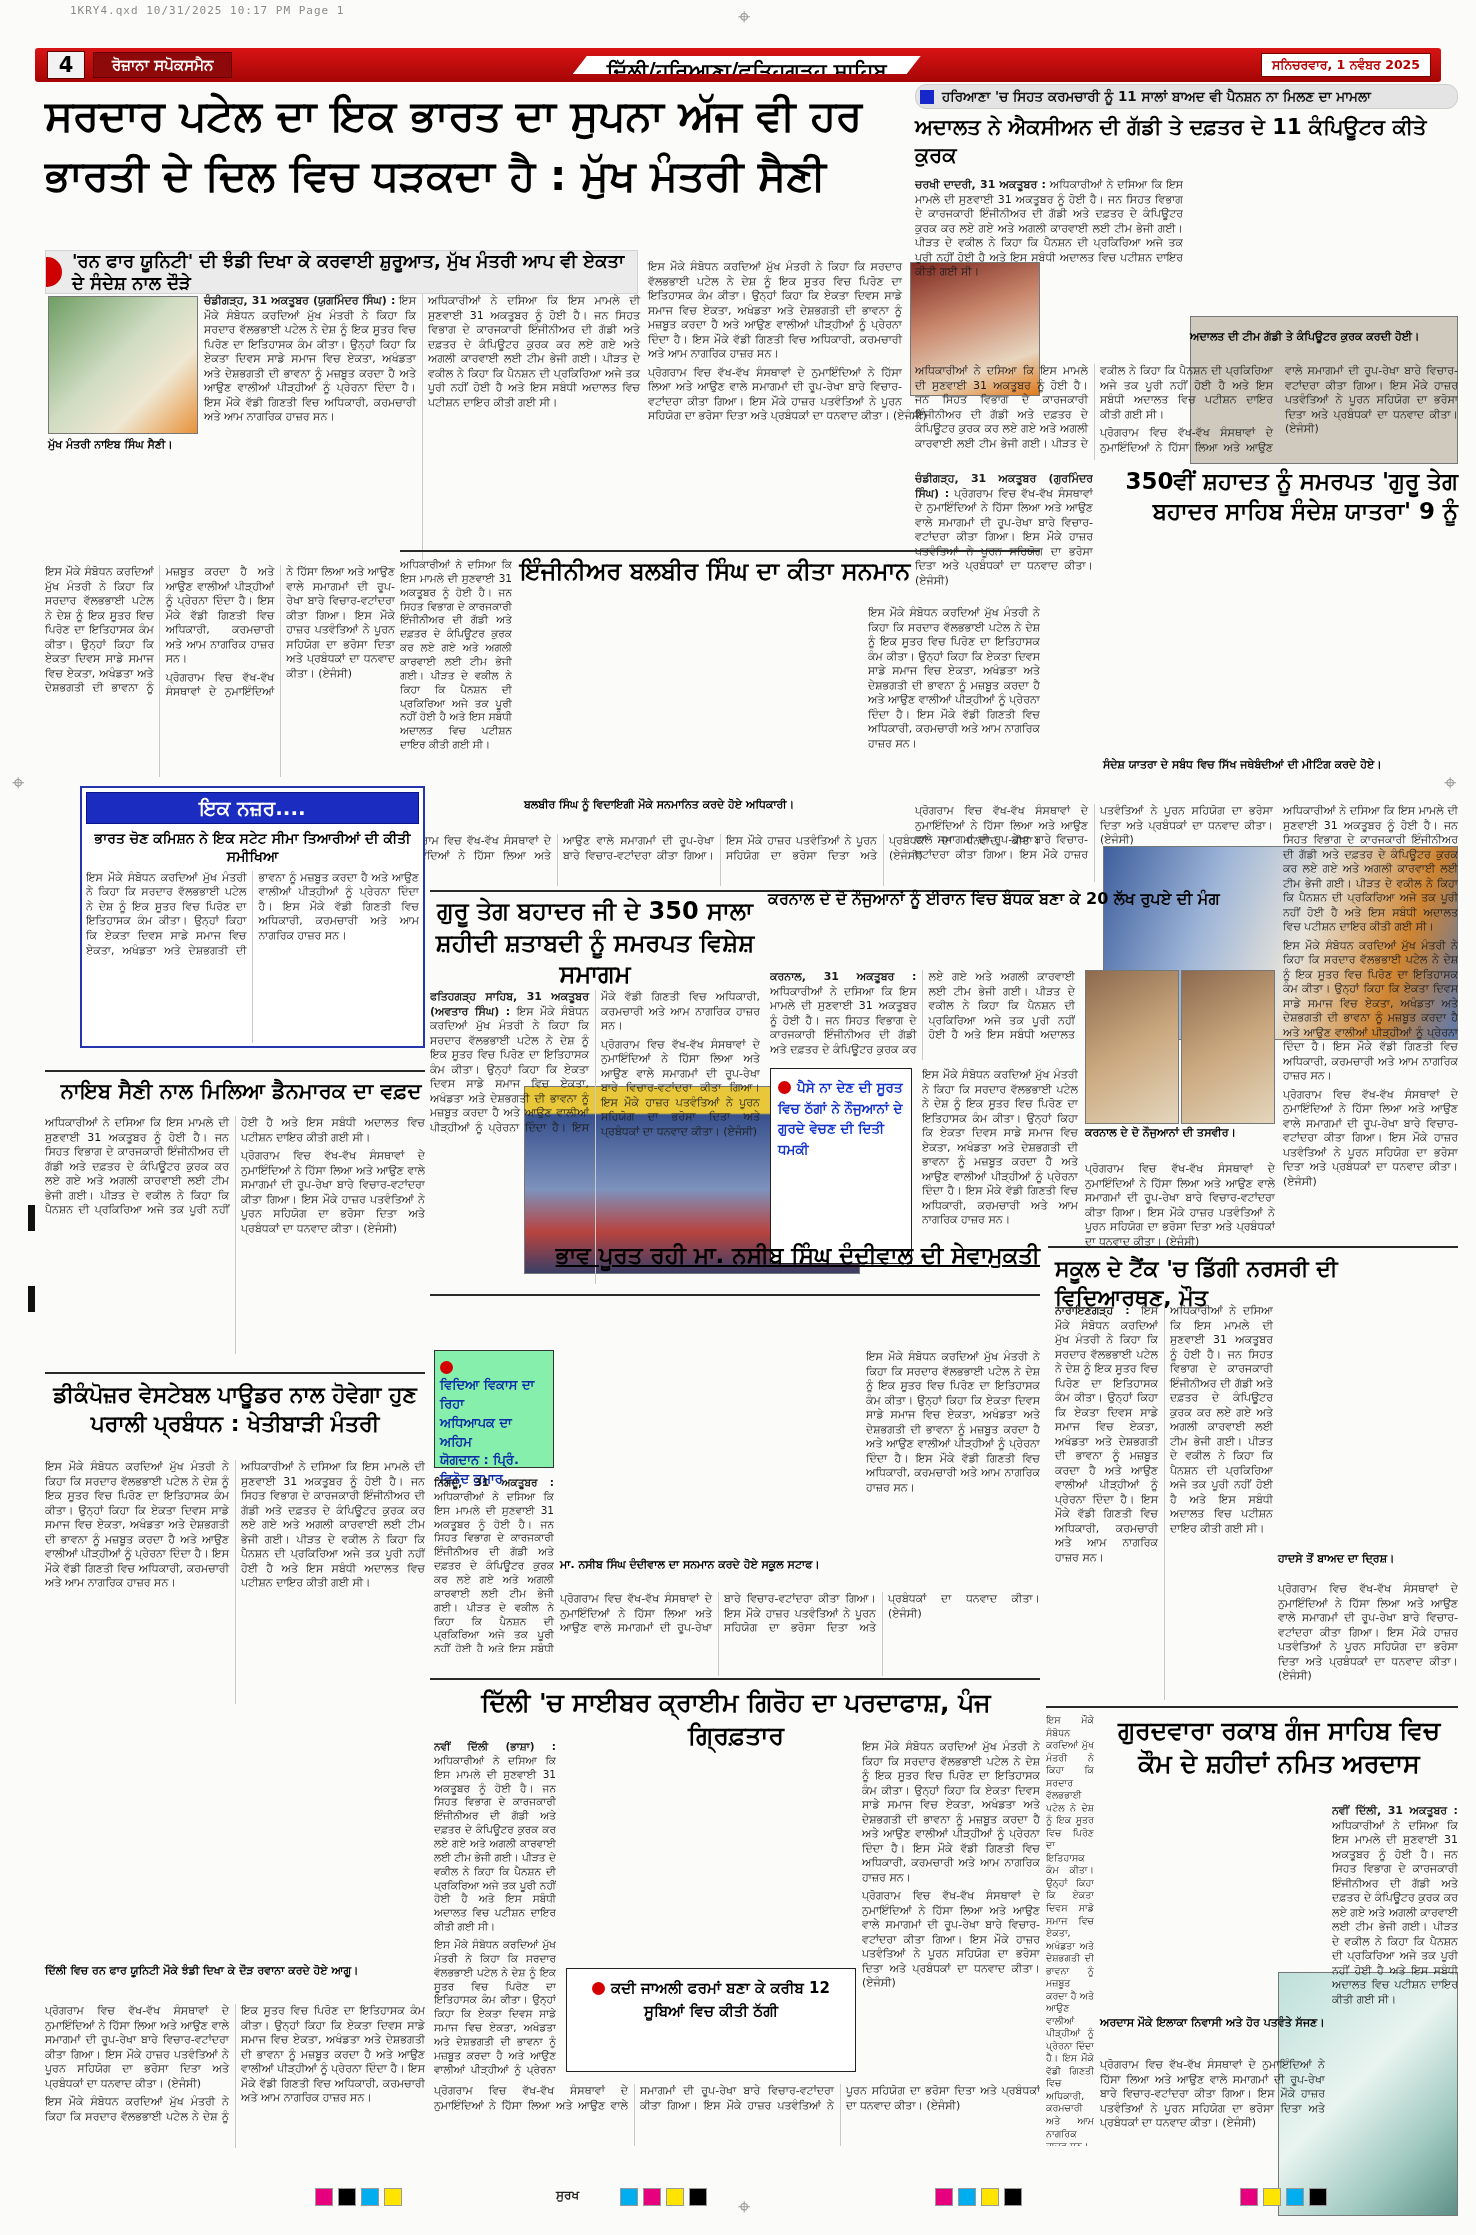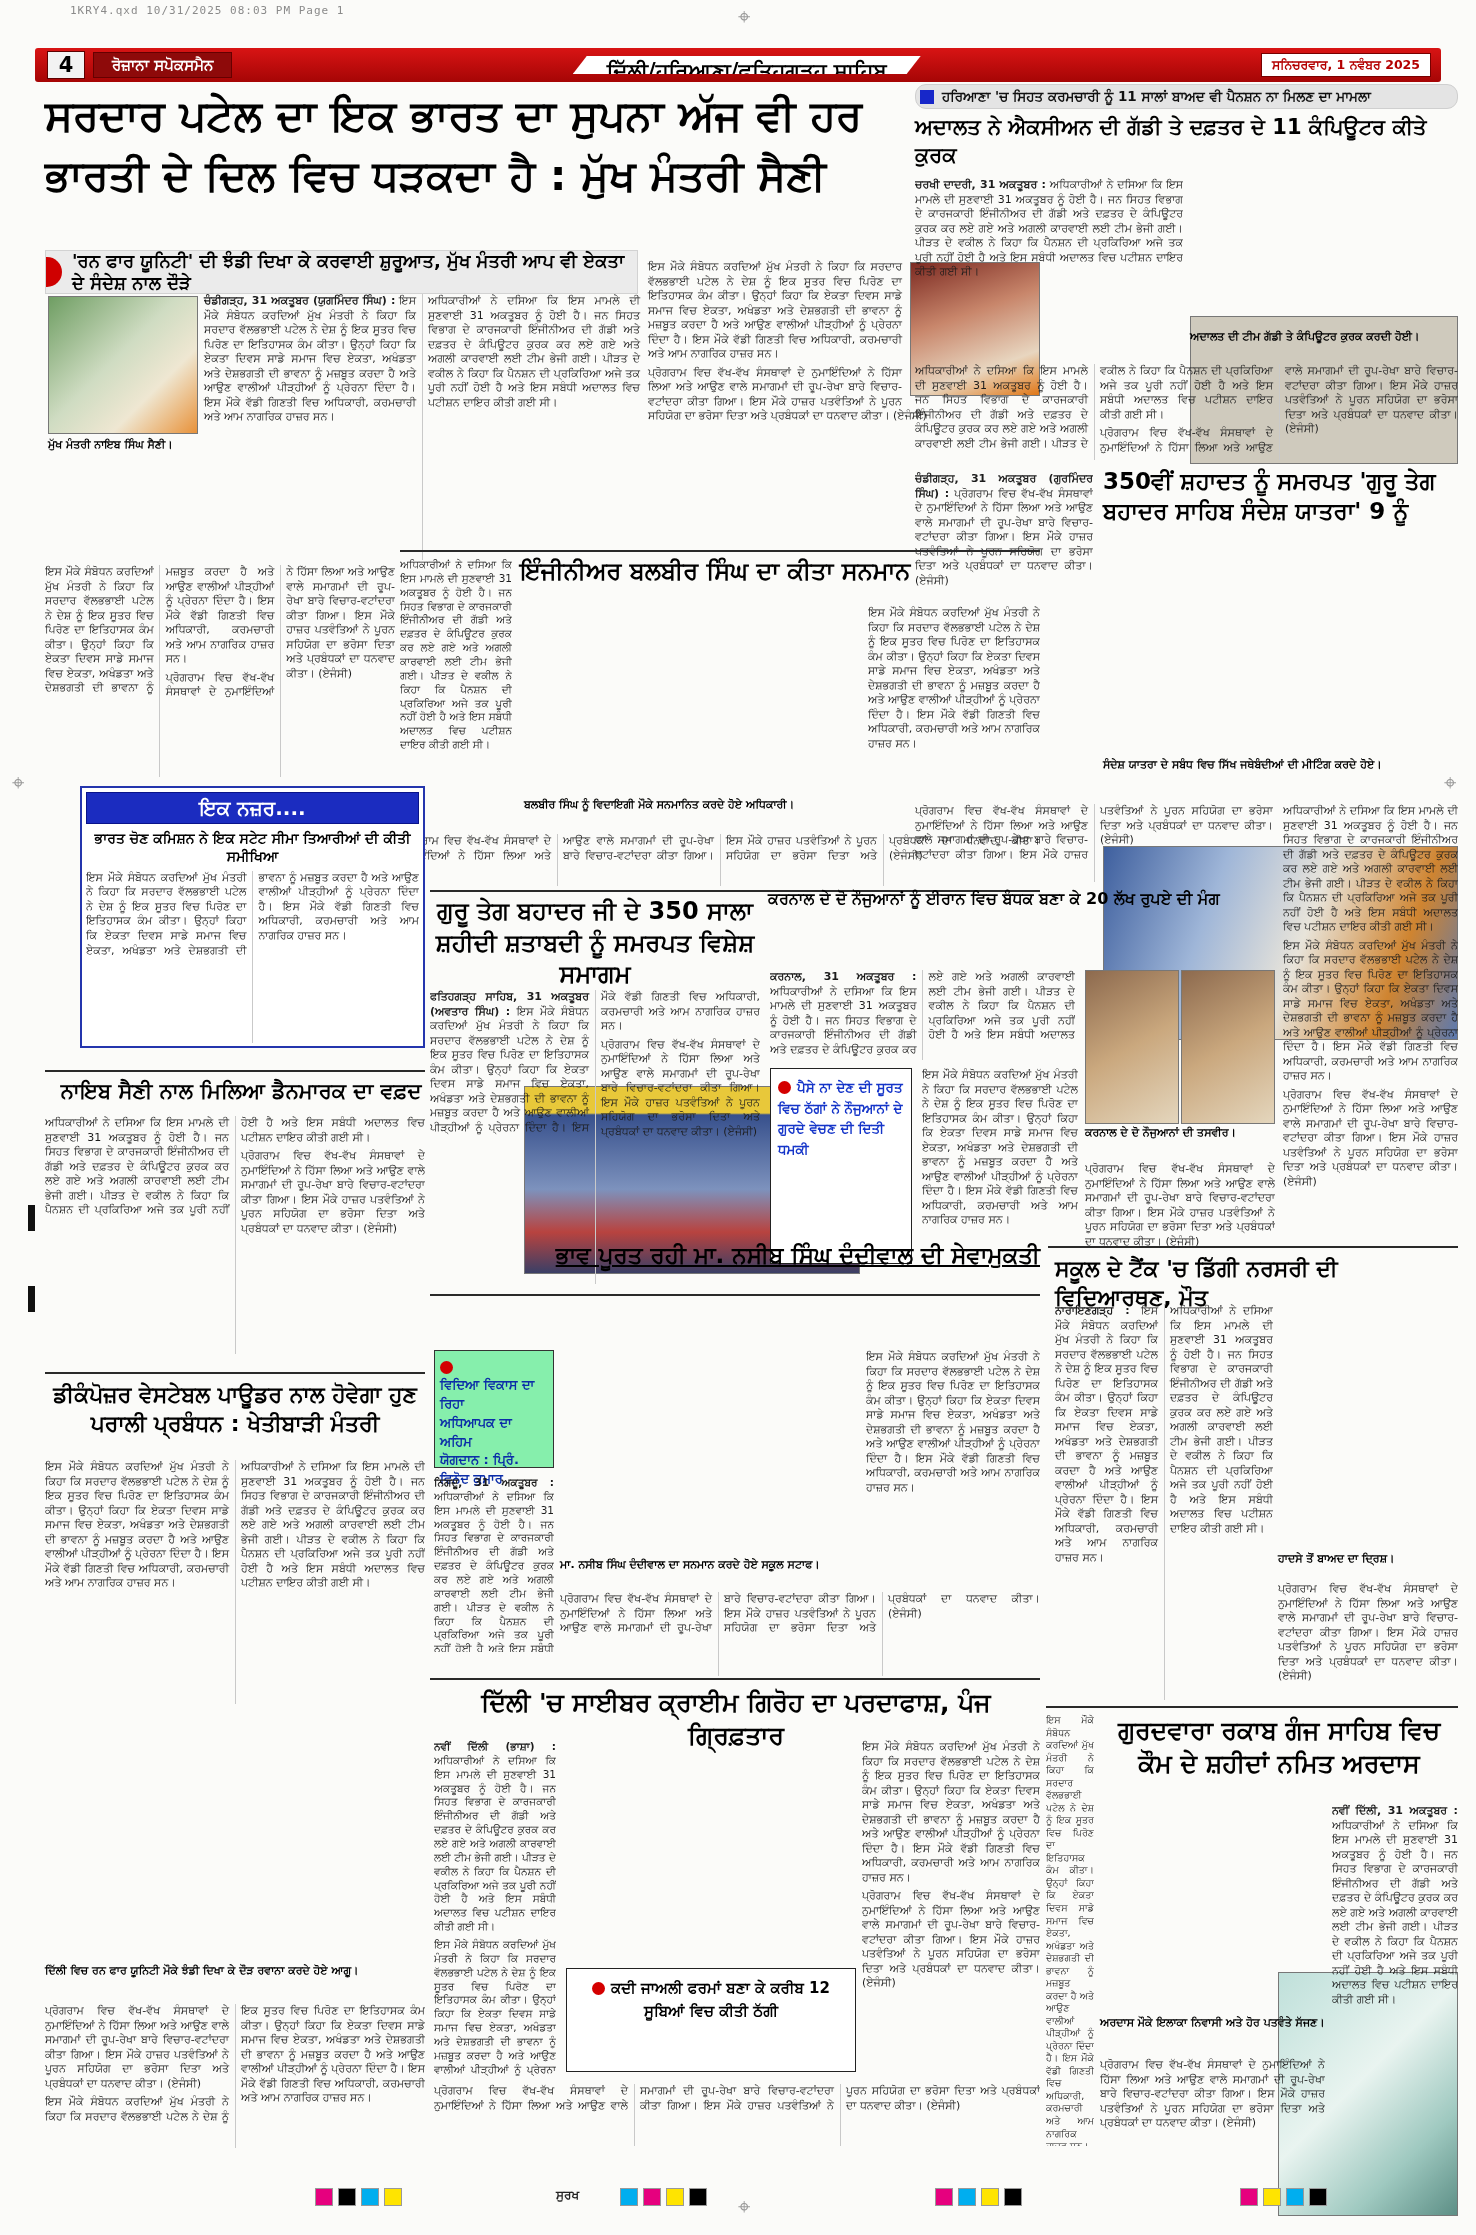--- a/index.html
+++ b/index.html
@@ -56,21 +56,21 @@
   .sidebox{border:1.5px solid #333;padding:6px 5px;background:#86efac;}
   .sideline{font-weight:bold;font-size:13px;line-height:1.45;color:#0b2da8;}
   
   .cross{color:#9a9a9a;font-size:22px;line-height:1;}
   .chip{width:16px;height:16px;display:inline-block;margin-right:5px;border:1px solid #999;}
   .footword{font-weight:bold;font-size:12px;color:#222;}
 </style>
 </head>
 <body>
 
-<div class="abs printline" style="left:70px;top:4px;">1KRY4.qxd  10/31/2025  08:03 PM  Page 1</div>
+<div class="abs printline" style="left:70px;top:4px;">1KRY4.qxd  10/31/2025  10:17 PM  Page 1</div>
 <div class="abs cross" style="left:738px;top:6px;">⌖</div>
 
 <div class="abs masthead" style="left:35px;top:48px;width:1406px;height:34px;">
   <div class="numbox">4</div>
   <div class="namebox">ਰੋਜ਼ਾਨਾ ਸਪੋਕਸਮੈਨ</div>
   <div class="sectionbox">ਦਿੱਲੀ/ਹਰਿਆਣਾ/ਫਤਿਹਗੜ੍ਹ ਸਾਹਿਬ</div>
   <div class="datebox">ਸਨਿਚਰਵਾਰ, 1 ਨਵੰਬਰ 2025</div>
 </div>
 
 <div class="abs hl hl-lead" style="left:45px;top:86px;width:860px;">ਸਰਦਾਰ ਪਟੇਲ ਦਾ ਇਕ ਭਾਰਤ ਦਾ ਸੁਪਨਾ ਅੱਜ ਵੀ ਹਰ ਭਾਰਤੀ ਦੇ ਦਿਲ ਵਿਚ ਧੜਕਦਾ ਹੈ : ਮੁੱਖ ਮੰਤਰੀ ਸੈਣੀ</div>
@@ -107,21 +107,21 @@
   <p>ਅਧਿਕਾਰੀਆਂ ਨੇ ਦਸਿਆ ਕਿ ਇਸ ਮਾਮਲੇ ਦੀ ਸੁਣਵਾਈ 31 ਅਕਤੂਬਰ ਨੂੰ ਹੋਈ ਹੈ। ਜਨ ਸਿਹਤ ਵਿਭਾਗ ਦੇ ਕਾਰਜਕਾਰੀ ਇੰਜੀਨੀਅਰ ਦੀ ਗੱਡੀ ਅਤੇ ਦਫ਼ਤਰ ਦੇ ਕੰਪਿਊਟਰ ਕੁਰਕ ਕਰ ਲਏ ਗਏ ਅਤੇ ਅਗਲੀ ਕਾਰਵਾਈ ਲਈ ਟੀਮ ਭੇਜੀ ਗਈ। ਪੀੜਤ ਦੇ ਵਕੀਲ ਨੇ ਕਿਹਾ ਕਿ ਪੈਨਸ਼ਨ ਦੀ ਪ੍ਰਕਿਰਿਆ ਅਜੇ ਤਕ ਪੂਰੀ ਨਹੀਂ ਹੋਈ ਹੈ ਅਤੇ ਇਸ ਸਬੰਧੀ ਅਦਾਲਤ ਵਿਚ ਪਟੀਸ਼ਨ ਦਾਇਰ ਕੀਤੀ ਗਈ ਸੀ।</p>
   <p>ਪ੍ਰੋਗਰਾਮ ਵਿਚ ਵੱਖ-ਵੱਖ ਸੰਸਥਾਵਾਂ ਦੇ ਨੁਮਾਇੰਦਿਆਂ ਨੇ ਹਿੱਸਾ ਲਿਆ ਅਤੇ ਆਉਣ ਵਾਲੇ ਸਮਾਗਮਾਂ ਦੀ ਰੂਪ-ਰੇਖਾ ਬਾਰੇ ਵਿਚਾਰ-ਵਟਾਂਦਰਾ ਕੀਤਾ ਗਿਆ। ਇਸ ਮੌਕੇ ਹਾਜ਼ਰ ਪਤਵੰਤਿਆਂ ਨੇ ਪੂਰਨ ਸਹਿਯੋਗ ਦਾ ਭਰੋਸਾ ਦਿਤਾ ਅਤੇ ਪ੍ਰਬੰਧਕਾਂ ਦਾ ਧਨਵਾਦ ਕੀਤਾ। (ਏਜੰਸੀ)</p>
 </div>
 
 <div class="abs" style="left:915px;top:466px;width:178px;height:330px;">
   <div class="bt" style="margin-top:6px;height:210px;overflow:hidden;">
     <p><span class="dl">ਚੰਡੀਗੜ੍ਹ, 31 ਅਕਤੂਬਰ (ਗੁਰਮਿੰਦਰ ਸਿੰਘ) :</span> <span>ਪ੍ਰੋਗਰਾਮ ਵਿਚ ਵੱਖ-ਵੱਖ ਸੰਸਥਾਵਾਂ ਦੇ ਨੁਮਾਇੰਦਿਆਂ ਨੇ ਹਿੱਸਾ ਲਿਆ ਅਤੇ ਆਉਣ ਵਾਲੇ ਸਮਾਗਮਾਂ ਦੀ ਰੂਪ-ਰੇਖਾ ਬਾਰੇ ਵਿਚਾਰ-ਵਟਾਂਦਰਾ ਕੀਤਾ ਗਿਆ। ਇਸ ਮੌਕੇ ਹਾਜ਼ਰ ਪਤਵੰਤਿਆਂ ਨੇ ਪੂਰਨ ਸਹਿਯੋਗ ਦਾ ਭਰੋਸਾ ਦਿਤਾ ਅਤੇ ਪ੍ਰਬੰਧਕਾਂ ਦਾ ਧਨਵਾਦ ਕੀਤਾ। (ਏਜੰਸੀ)</span></p>
   </div>
 </div>
 
-<div class="abs hl" style="left:1103px;top:466px;width:355px;font-size:23px;text-align:left;">350ਵੀਂ ਸ਼ਹਾਦਤ ਨੂੰ ਸਮਰਪਤ 'ਗੁਰੂ ਤੇਗ ਬਹਾਦਰ ਸਾਹਿਬ ਸੰਦੇਸ਼ ਯਾਤਰਾ' 9 ਨੂੰ</div>
+<div class="abs hl" style="left:1103px;top:466px;width:355px;font-size:23px;text-align:right;">350ਵੀਂ ਸ਼ਹਾਦਤ ਨੂੰ ਸਮਰਪਤ 'ਗੁਰੂ ਤੇਗ ਬਹਾਦਰ ਸਾਹਿਬ ਸੰਦੇਸ਼ ਯਾਤਰਾ' 9 ਨੂੰ</div>
 <div class="abs photo ph-meeting" style="left:1103px;top:560px;width:355px;height:194px;"></div>
 <div class="abs cap" style="left:1103px;top:758px;width:355px;">ਸੰਦੇਸ਼ ਯਾਤਰਾ ਦੇ ਸਬੰਧ ਵਿਚ ਸਿੱਖ ਜਥੇਬੰਦੀਆਂ ਦੀ ਮੀਟਿੰਗ ਕਰਦੇ ਹੋਏ।</div>
 
 <div class="abs hline" style="left:400px;top:550px;width:640px;"></div>
 <div class="abs bt small" style="left:400px;top:558px;width:112px;height:266px;overflow:hidden;">
   <p>ਅਧਿਕਾਰੀਆਂ ਨੇ ਦਸਿਆ ਕਿ ਇਸ ਮਾਮਲੇ ਦੀ ਸੁਣਵਾਈ 31 ਅਕਤੂਬਰ ਨੂੰ ਹੋਈ ਹੈ। ਜਨ ਸਿਹਤ ਵਿਭਾਗ ਦੇ ਕਾਰਜਕਾਰੀ ਇੰਜੀਨੀਅਰ ਦੀ ਗੱਡੀ ਅਤੇ ਦਫ਼ਤਰ ਦੇ ਕੰਪਿਊਟਰ ਕੁਰਕ ਕਰ ਲਏ ਗਏ ਅਤੇ ਅਗਲੀ ਕਾਰਵਾਈ ਲਈ ਟੀਮ ਭੇਜੀ ਗਈ। ਪੀੜਤ ਦੇ ਵਕੀਲ ਨੇ ਕਿਹਾ ਕਿ ਪੈਨਸ਼ਨ ਦੀ ਪ੍ਰਕਿਰਿਆ ਅਜੇ ਤਕ ਪੂਰੀ ਨਹੀਂ ਹੋਈ ਹੈ ਅਤੇ ਇਸ ਸਬੰਧੀ ਅਦਾਲਤ ਵਿਚ ਪਟੀਸ਼ਨ ਦਾਇਰ ਕੀਤੀ ਗਈ ਸੀ।</p>
 </div>
 <div class="abs hl" style="left:520px;top:556px;width:484px;font-size:24px;">ਇੰਜੀਨੀਅਰ ਬਲਬੀਰ ਸਿੰਘ ਦਾ ਕੀਤਾ ਸਨਮਾਨ</div>
 <div class="abs photo ph-stage" style="left:524px;top:606px;width:336px;height:188px;"></div>
 <div class="abs cap" style="left:524px;top:798px;width:336px;">ਬਲਬੀਰ ਸਿੰਘ ਨੂੰ ਵਿਦਾਇਗੀ ਮੌਕੇ ਸਨਮਾਨਿਤ ਕਰਦੇ ਹੋਏ ਅਧਿਕਾਰੀ।</div>

